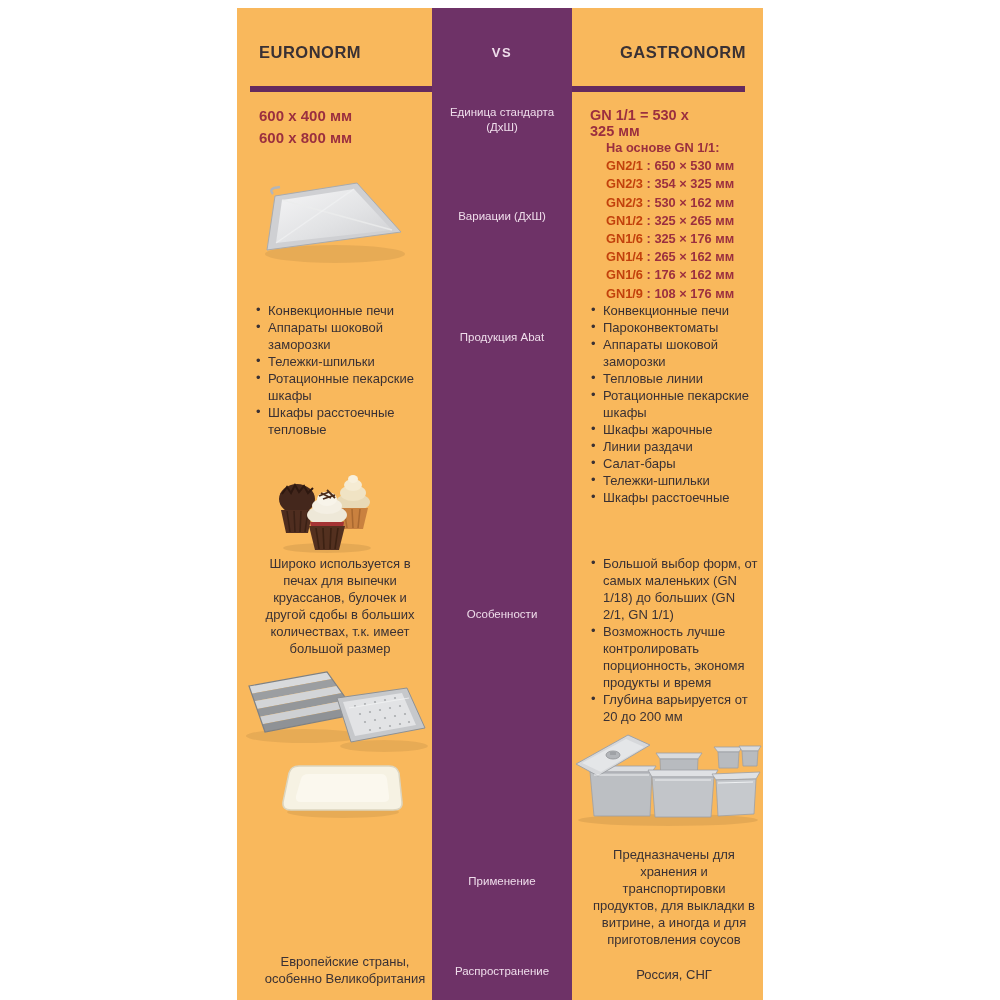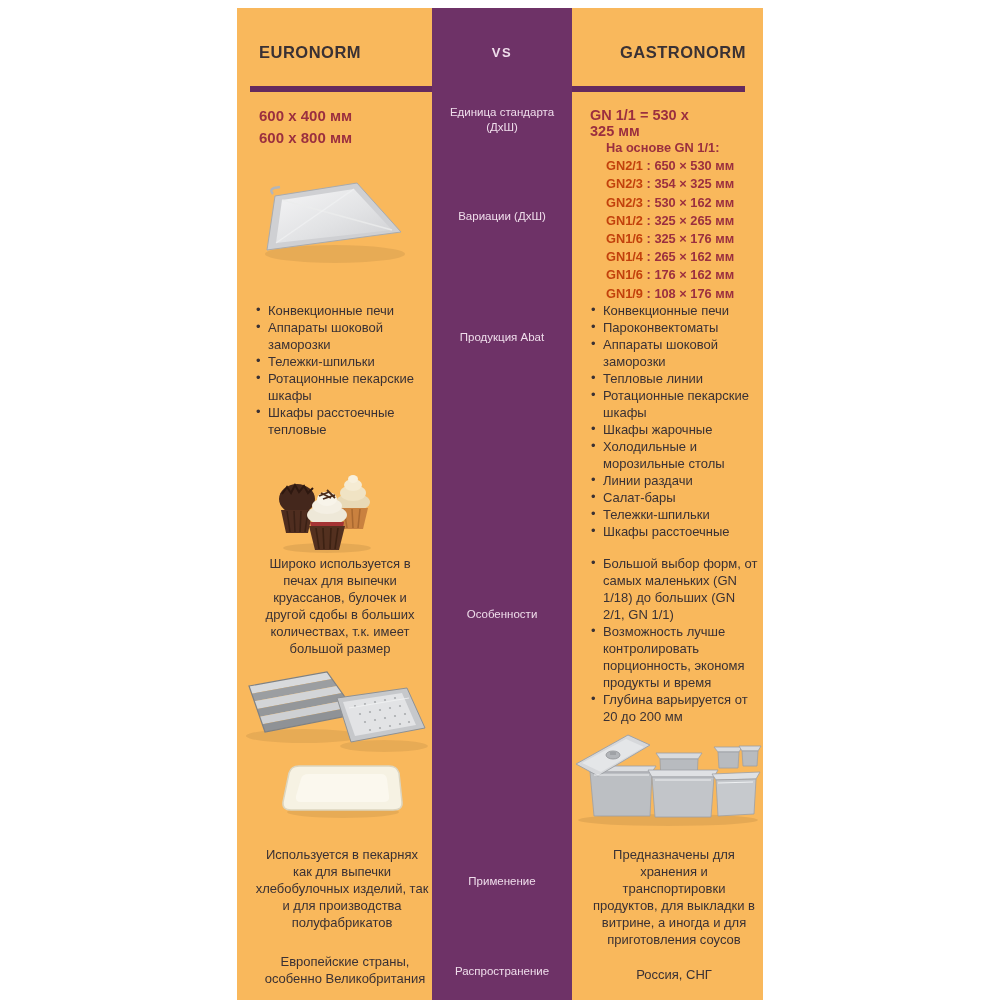--- a/index.html
+++ b/index.html
@@ -144,21 +144,20 @@
       <li>Ротационные пекарские шкафы</li>
       <li>Шкафы расстоечные тепловые</li>
     </ul>
   <ul class="block blist" id="prod-right">
       <li>Конвекционные печи</li>
       <li>Пароконвектоматы</li>
       <li>Аппараты шоковой заморозки</li>
       <li>Тепловые линии</li>
       <li>Ротационные пекарские шкафы</li>
       <li>Шкафы жарочные</li>
-      <li>Холодильные и морозильные столы</li>
       <li>Линии раздачи</li>
       <li>Салат-бары</li>
       <li>Тележки-шпильки</li>
       <li>Шкафы расстоечные</li>
     </ul>
 
   <svg class="block img" id="img-cupcakes" width="120" height="102" viewBox="0 0 120 102">
     <ellipse cx="58" cy="96" rx="44" ry="5" fill="#000000" opacity="0.08"></ellipse>
 
     <ellipse cx="28" cy="47" rx="18" ry="15" fill="#44271c"></ellipse>
@@ -273,19 +272,18 @@
     <polygon points="165,18 187,18 184,23 168,23" fill="#d9dbde" stroke="#9da0a4" stroke-width="0.8"></polygon>
     <polygon points="168,23 184,23 183,38 169,38" fill="#b8bbbf" stroke="#9da0a4" stroke-width="0.8"></polygon>
 
     <polygon points="138,46 186,44 182,51 142,52" fill="#dfe1e4" stroke="#9da0a4" stroke-width="0.8"></polygon>
     <polygon points="142,52 182,51 180,86 144,88" fill="#c6c9cd" stroke="#9da0a4" stroke-width="0.8"></polygon>
     <line x1="20" y1="47" x2="75" y2="47" stroke="#eef0f2" stroke-width="1.2"></line>
     <line x1="81" y1="52" x2="137" y2="52" stroke="#eef0f2" stroke-width="1.2"></line>
     <line x1="144" y1="55" x2="179" y2="54" stroke="#eef0f2" stroke-width="1.2"></line>
   </svg>
 
-  <div class="block para" id="app-left">Используется в пекарнях как для выпечки хлебобулочных изделий, так и для производства полуфабрикатов</div>
   <div class="block para" id="app-right">Предназначены для хранения и транспортировки продуктов, для выкладки в витрине, а иногда и для приготовления соусов</div>
 
   <div class="block para" id="dist-left">Европейские страны, особенно Великобритания</div>
   <div class="block para" id="dist-right">Россия, СНГ</div>
 
 </div>
 
 </body></html>

